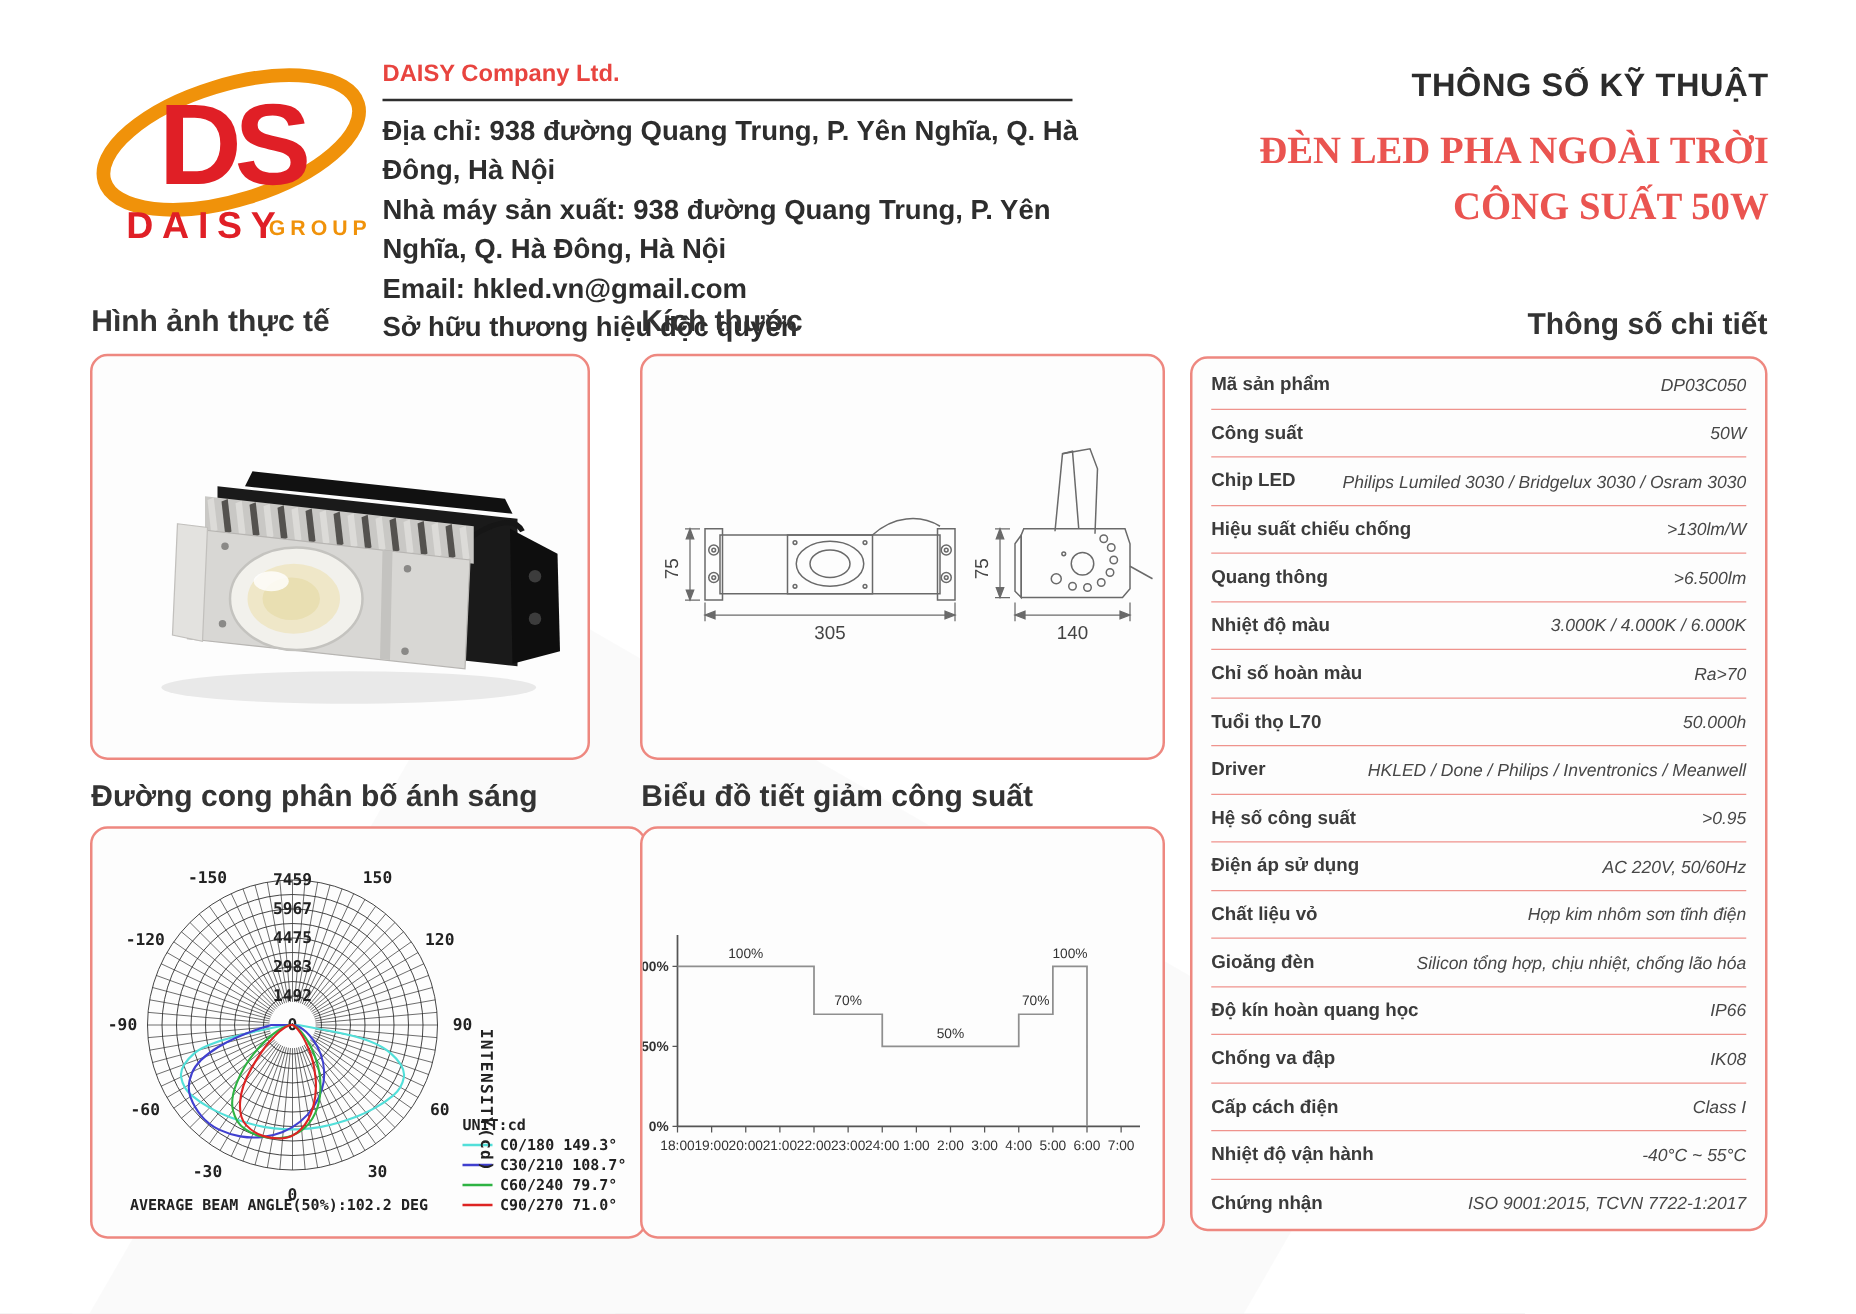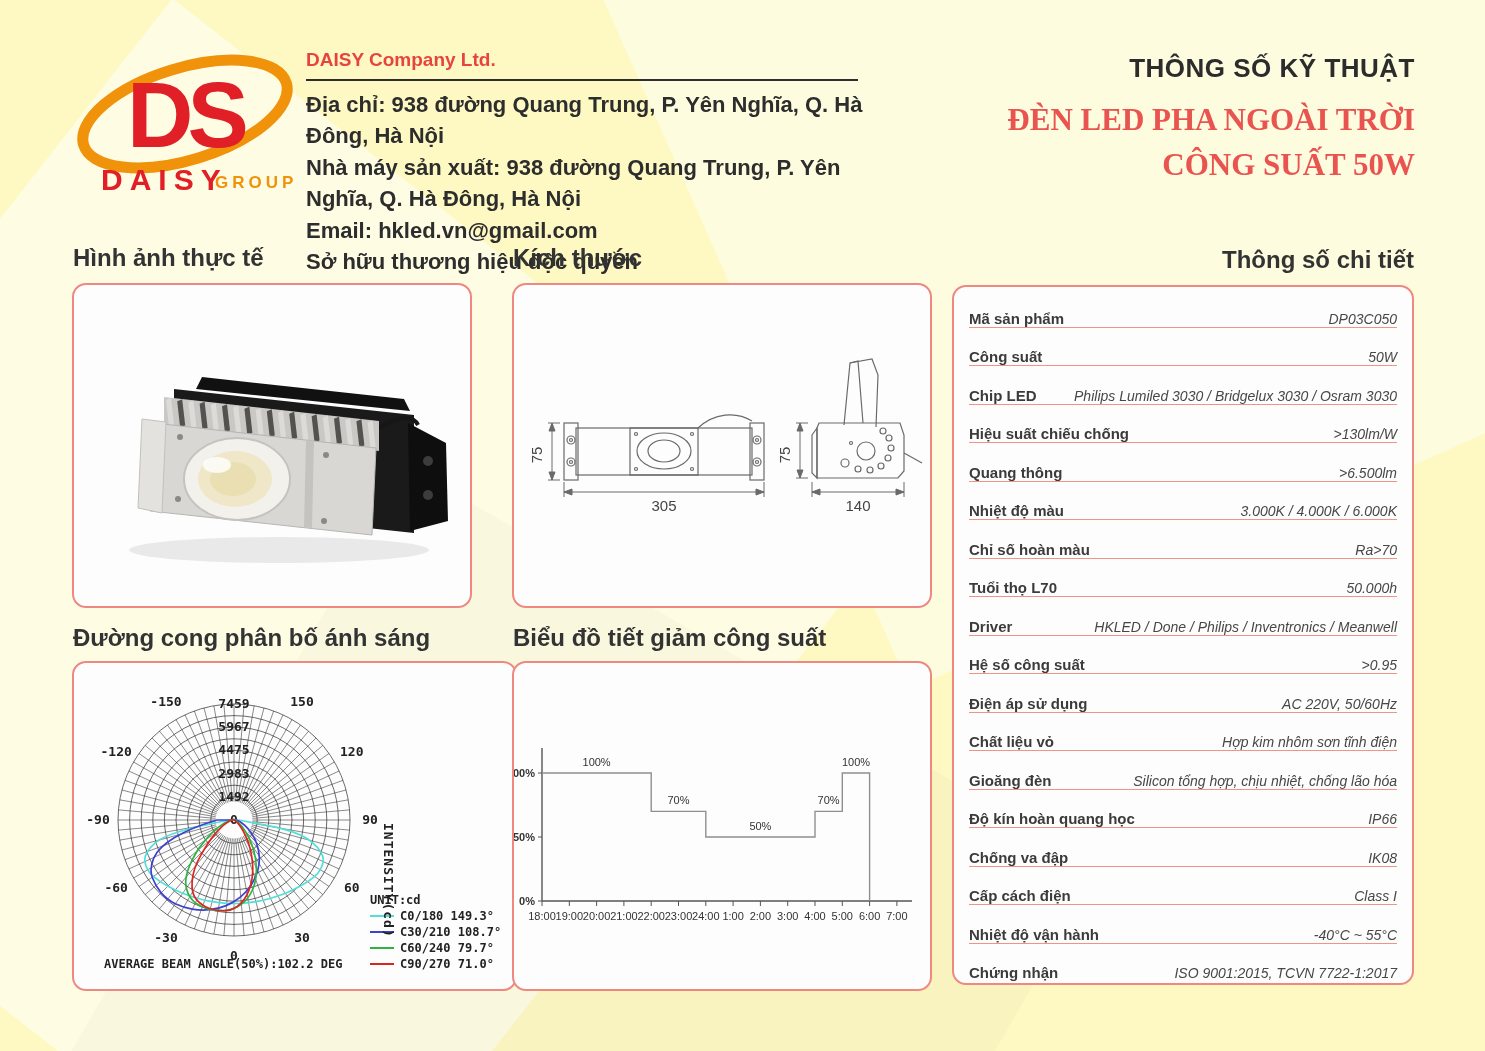--- a/index.html
+++ b/index.html
@@ -1,17 +1,17 @@
 <!DOCTYPE html>
 <html><head>
 <meta charset="utf-8">
 <style>
   html,body{margin:0;padding:0;background:#e9e8e7;}
   *{box-sizing:border-box;}
-  #page{position:relative;width:1485px;height:1051px;background:#fef9c3;overflow:hidden;
+  #page{position:relative;width:1485px;height:1051px;background:#ffffff;overflow:hidden;
         font-family:"Liberation Sans",sans-serif;color:#333;}
   
   .wm{position:absolute;pointer-events:none;}
   .wm1{left:-200px;top:180px;width:900px;height:900px;background:rgba(255,255,255,.55);transform:rotate(38deg);}
   .wm2{left:700px;top:-300px;width:1100px;height:800px;background:rgba(255,255,255,.45);transform:rotate(-24deg);}
   .wm3{left:180px;top:620px;width:800px;height:700px;background:rgba(0,0,0,.018);transform:rotate(30deg);}
 
   
   .logo{position:absolute;left:73px;top:42px;width:224px;height:158px;}
   .company{position:absolute;left:306px;top:48px;width:590px;}
@@ -28,21 +28,21 @@
 
   
   .card{position:absolute;background:#fdfdfd;border:2px solid #ee8880;border-radius:14px;overflow:hidden;}
   #photo-card{left:72px;top:283px;width:400px;height:325px;}
   #dim-card{left:512px;top:283px;width:420px;height:325px;}
   #table-card{left:952px;top:285px;width:462px;height:700px;display:flex;flex-direction:column;padding:2px 0;}
   #polar-card{left:72px;top:661px;width:445px;height:330px;}
   #step-card{left:512px;top:661px;width:420px;height:330px;}
 
   
-  .srow{flex:1;display:flex;align-items:flex-end;justify-content:space-between;margin:0 15px;
+  .srow{flex:1;display:flex;align-items:center;justify-content:space-between;margin:0 15px;
         border-bottom:1.5px solid #ef938d;gap:10px;}
   .srow:last-child{border-bottom:none;}
   .srow .lb{font-size:15px;font-weight:bold;color:#3b3b3b;white-space:nowrap;}
   .srow .vl{font-size:14px;font-style:italic;color:#474747;text-align:right;white-space:nowrap;}
 
   
   .pl{font:bold 13px "DejaVu Sans Mono",monospace;fill:#222;}
   .legend{position:absolute;left:296px;top:230px;font:bold 12px "DejaVu Sans Mono",monospace;color:#222;}
   .legend .li{display:flex;align-items:center;height:15px;margin-top:1px;}
   .legend .sw{display:inline-block;width:24px;height:2px;margin-right:6px;}

